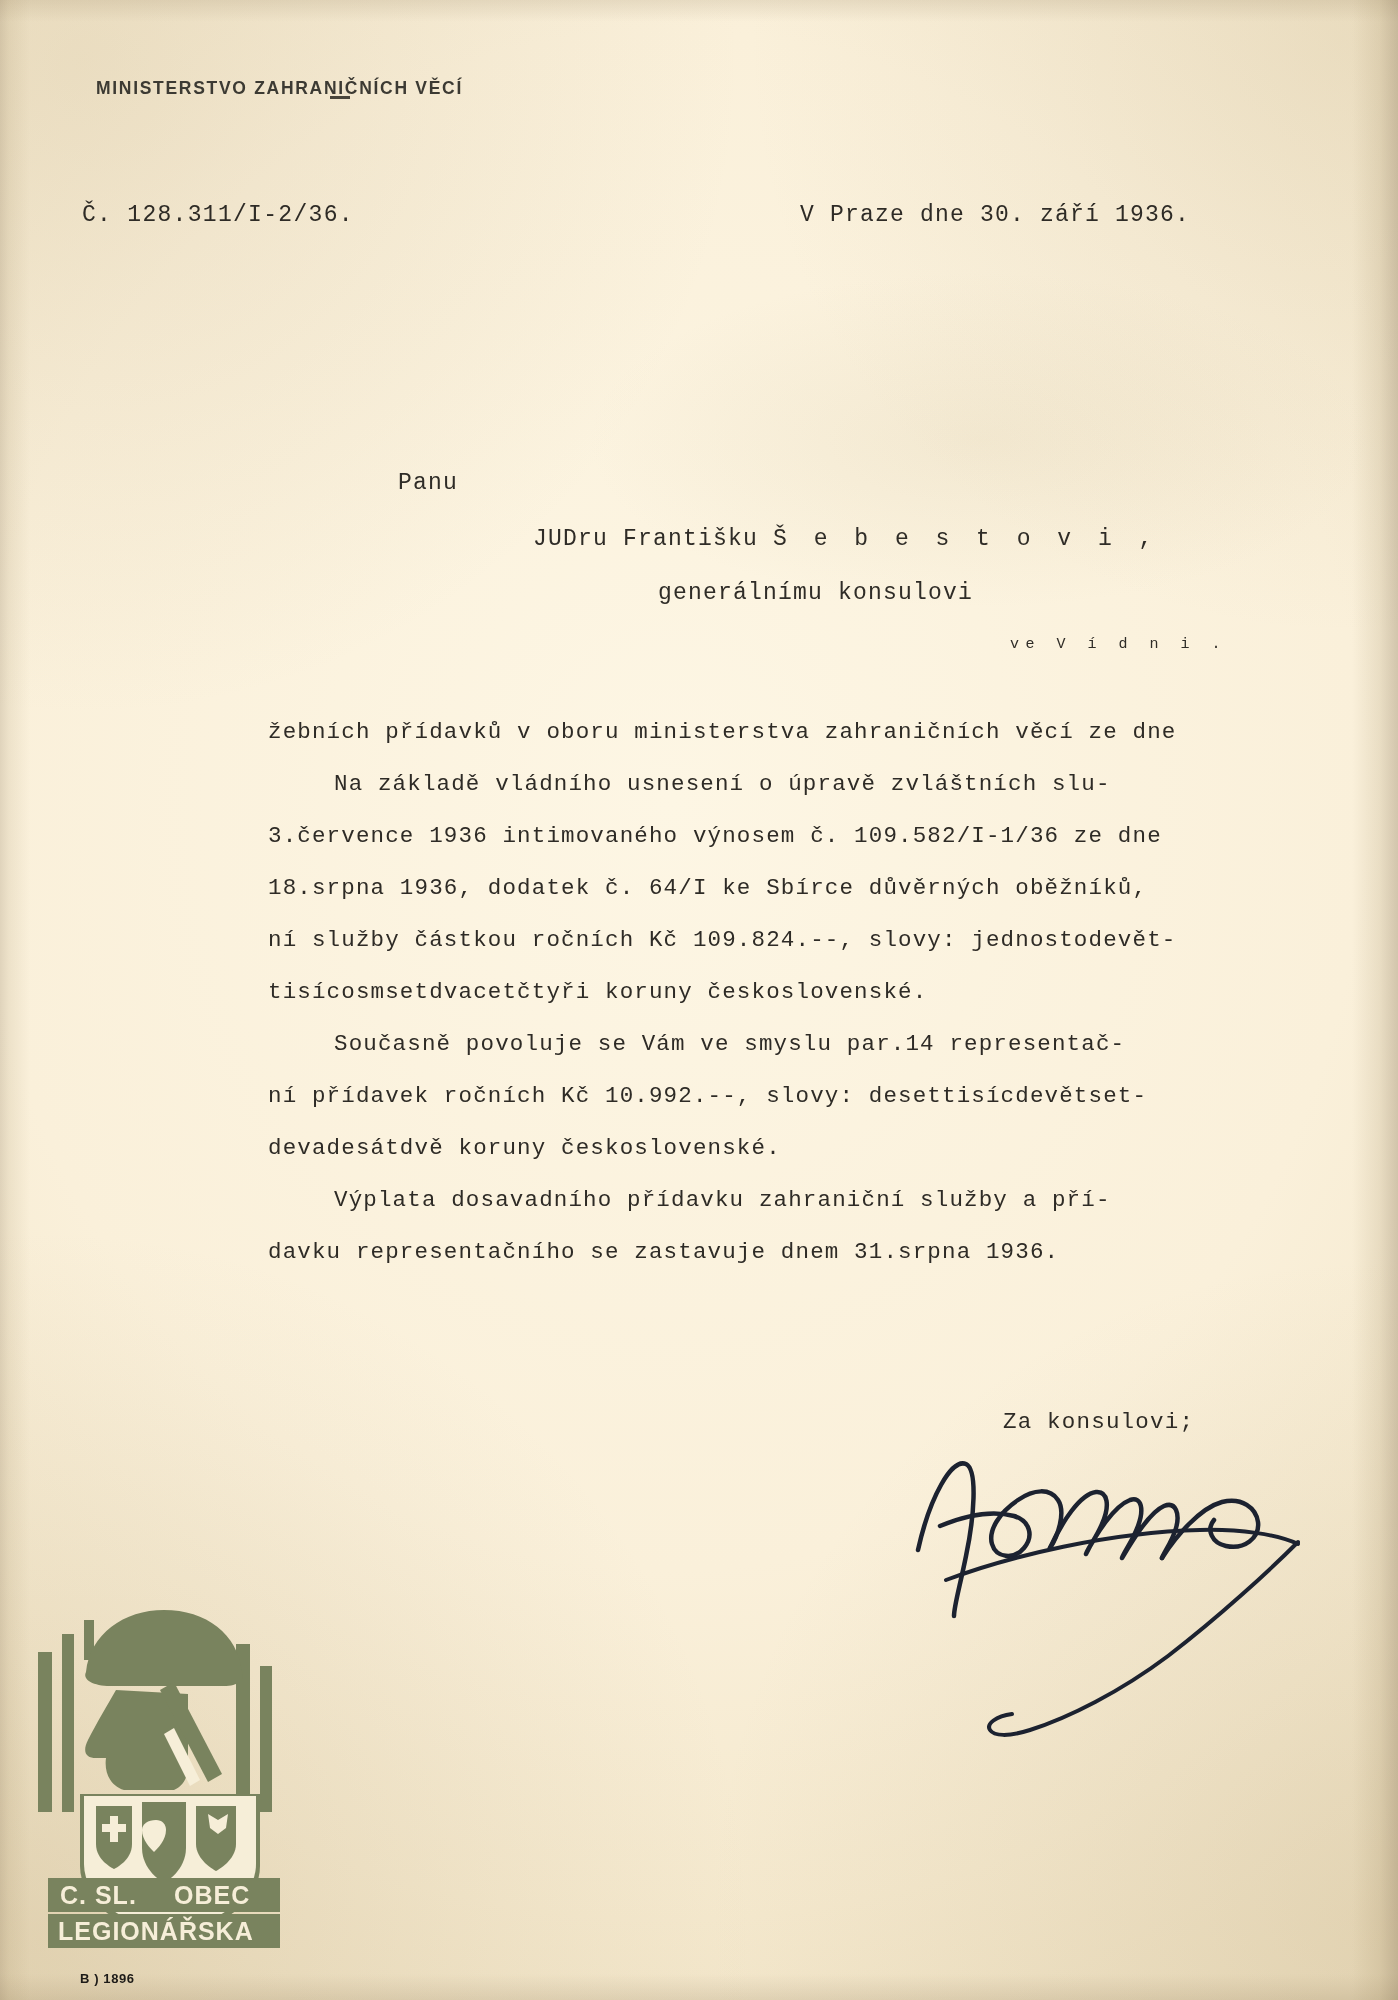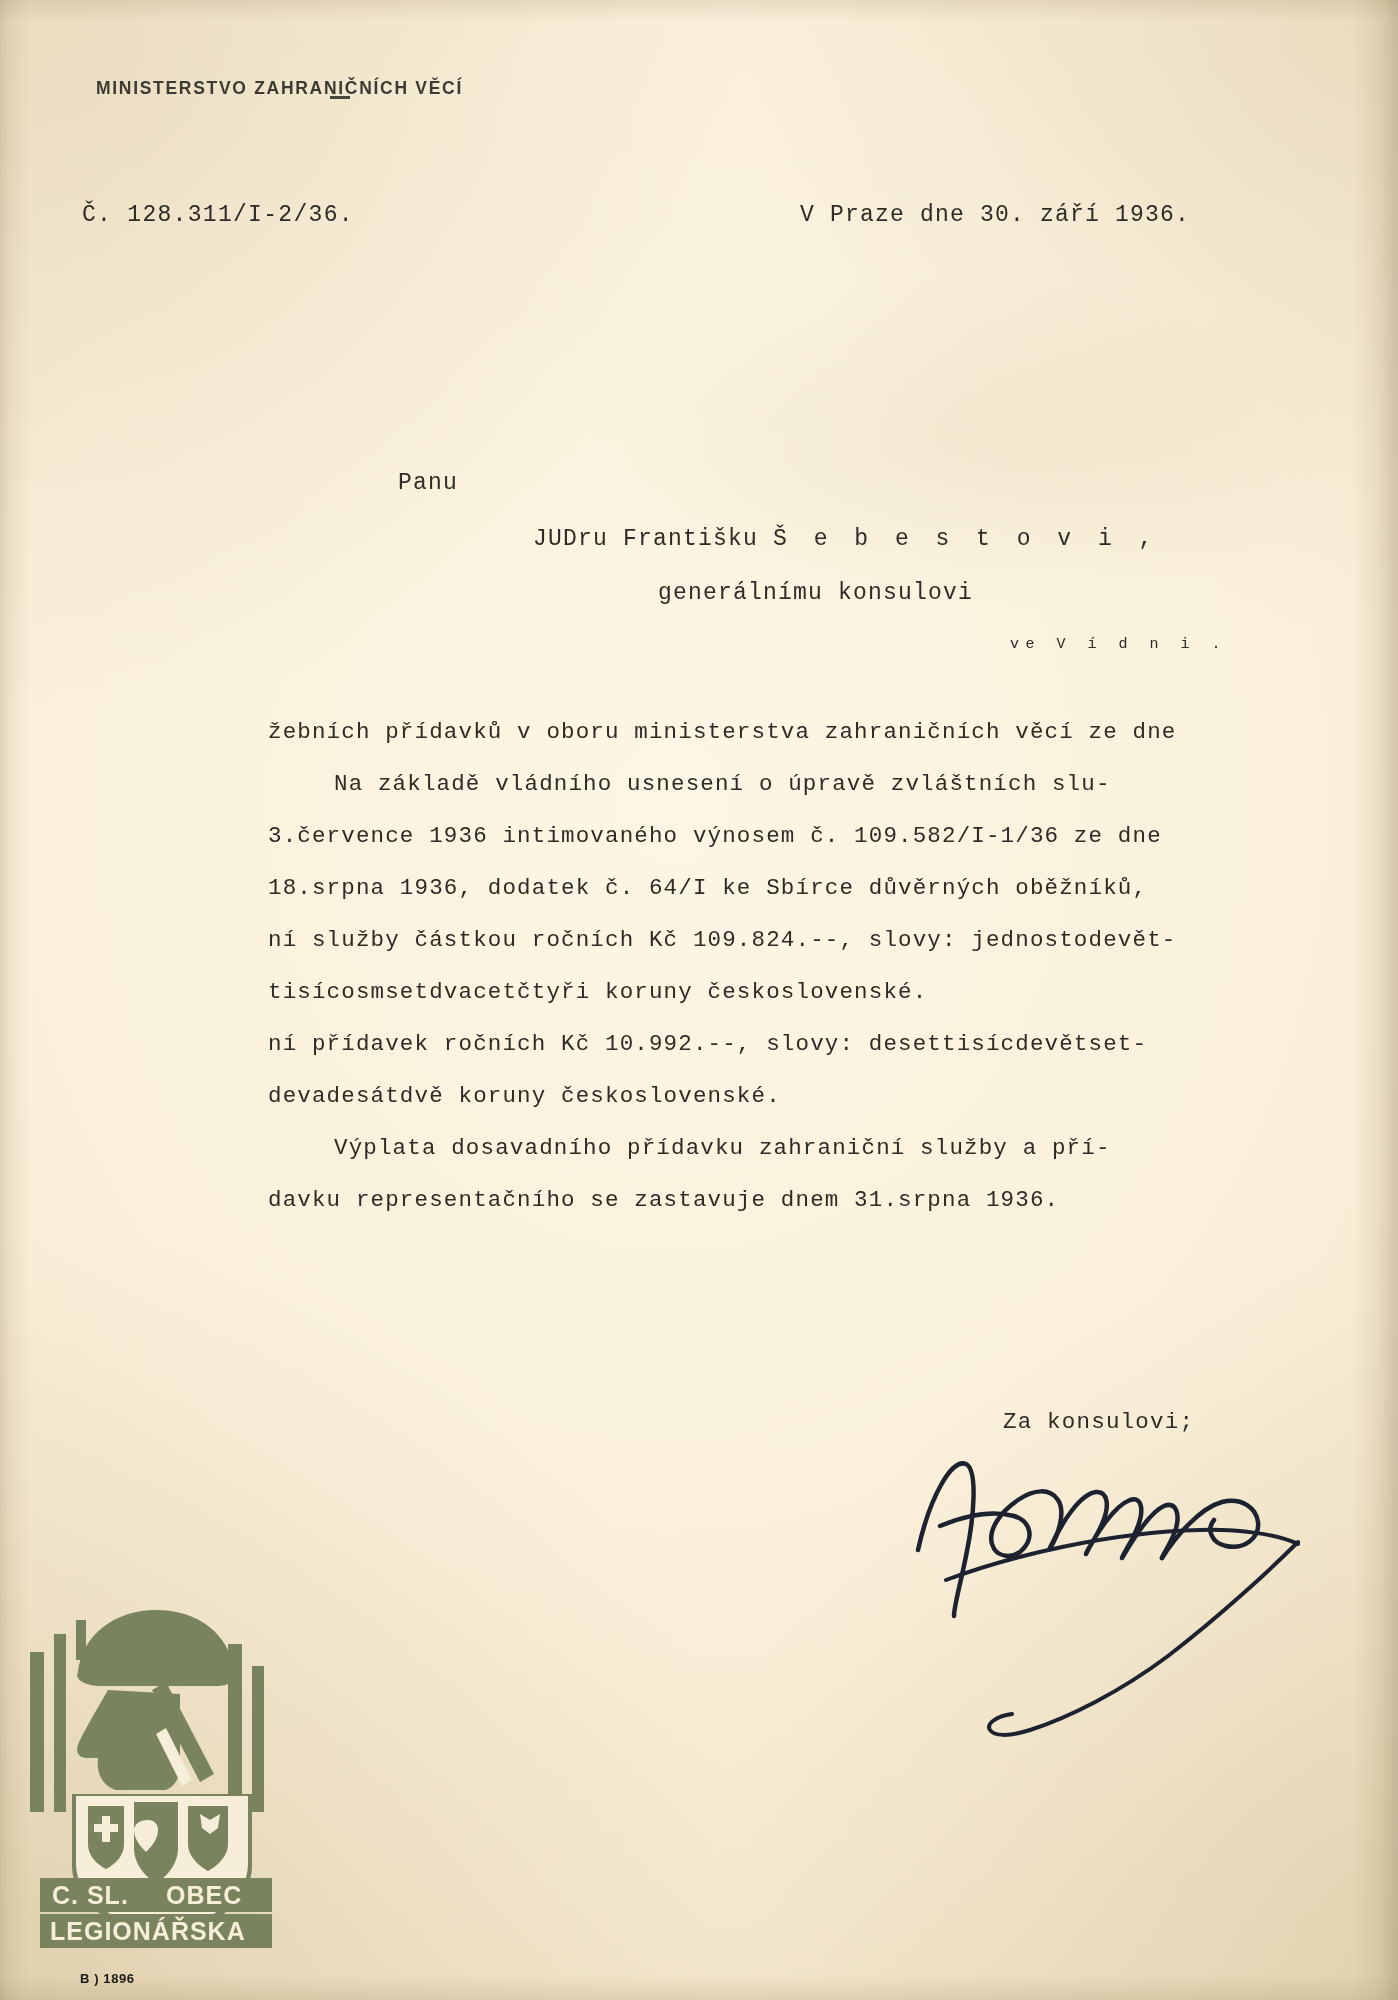--- a/index.html
+++ b/index.html
@@ -178,21 +178,21 @@
     left: 900px;
     top: 1430px;
     width: 420px;
     height: 330px;
     pointer-events: none;
   }
 
   
   .emblem {
     position: absolute;
-    left: 16px;
+    left: 24px;
     bottom: 52px;
     width: 290px;
     height: 400px;
   }
   .emblem svg { display: block; }
 
   .archive-code {
     position: absolute;
     left: 72px;
     bottom: 14px;
@@ -232,20 +232,21 @@
     <div class="para">
       <div class="line">žebních přídavků v oboru ministerstva zahraničních věcí ze dne</div>
       <div class="line indent">Na základě vládního usnesení o úpravě zvláštních slu-</div>
       <div class="line">3.července 1936 intimovaného výnosem č. 109.582/I-1/36 ze dne</div>
       <div class="line">18.srpna 1936, dodatek č. 64/I ke Sbírce důvěrných oběžníků,</div>
       <div class="line">ní služby částkou ročních Kč 109.824.--, slovy: jednostodevět-</div>
       <div class="line">tisícosmsetdvacetčtyři koruny československé.</div>
     </div>
 
     <div class="para">
+      <div class="line indent">Současně povoluje se Vám ve smyslu par.14 representač-</div>
       <div class="line">ní přídavek ročních Kč 10.992.--, slovy: desettisícdevětset-</div>
       <div class="line">devadesátdvě koruny československé.</div>
     </div>
 
     <div class="para">
       <div class="line indent">Výplata dosavadního přídavku zahraniční služby a pří-</div>
       <div class="line">davku representačního se zastavuje dnem 31.srpna 1936.</div>
     </div>
 
   </div>

